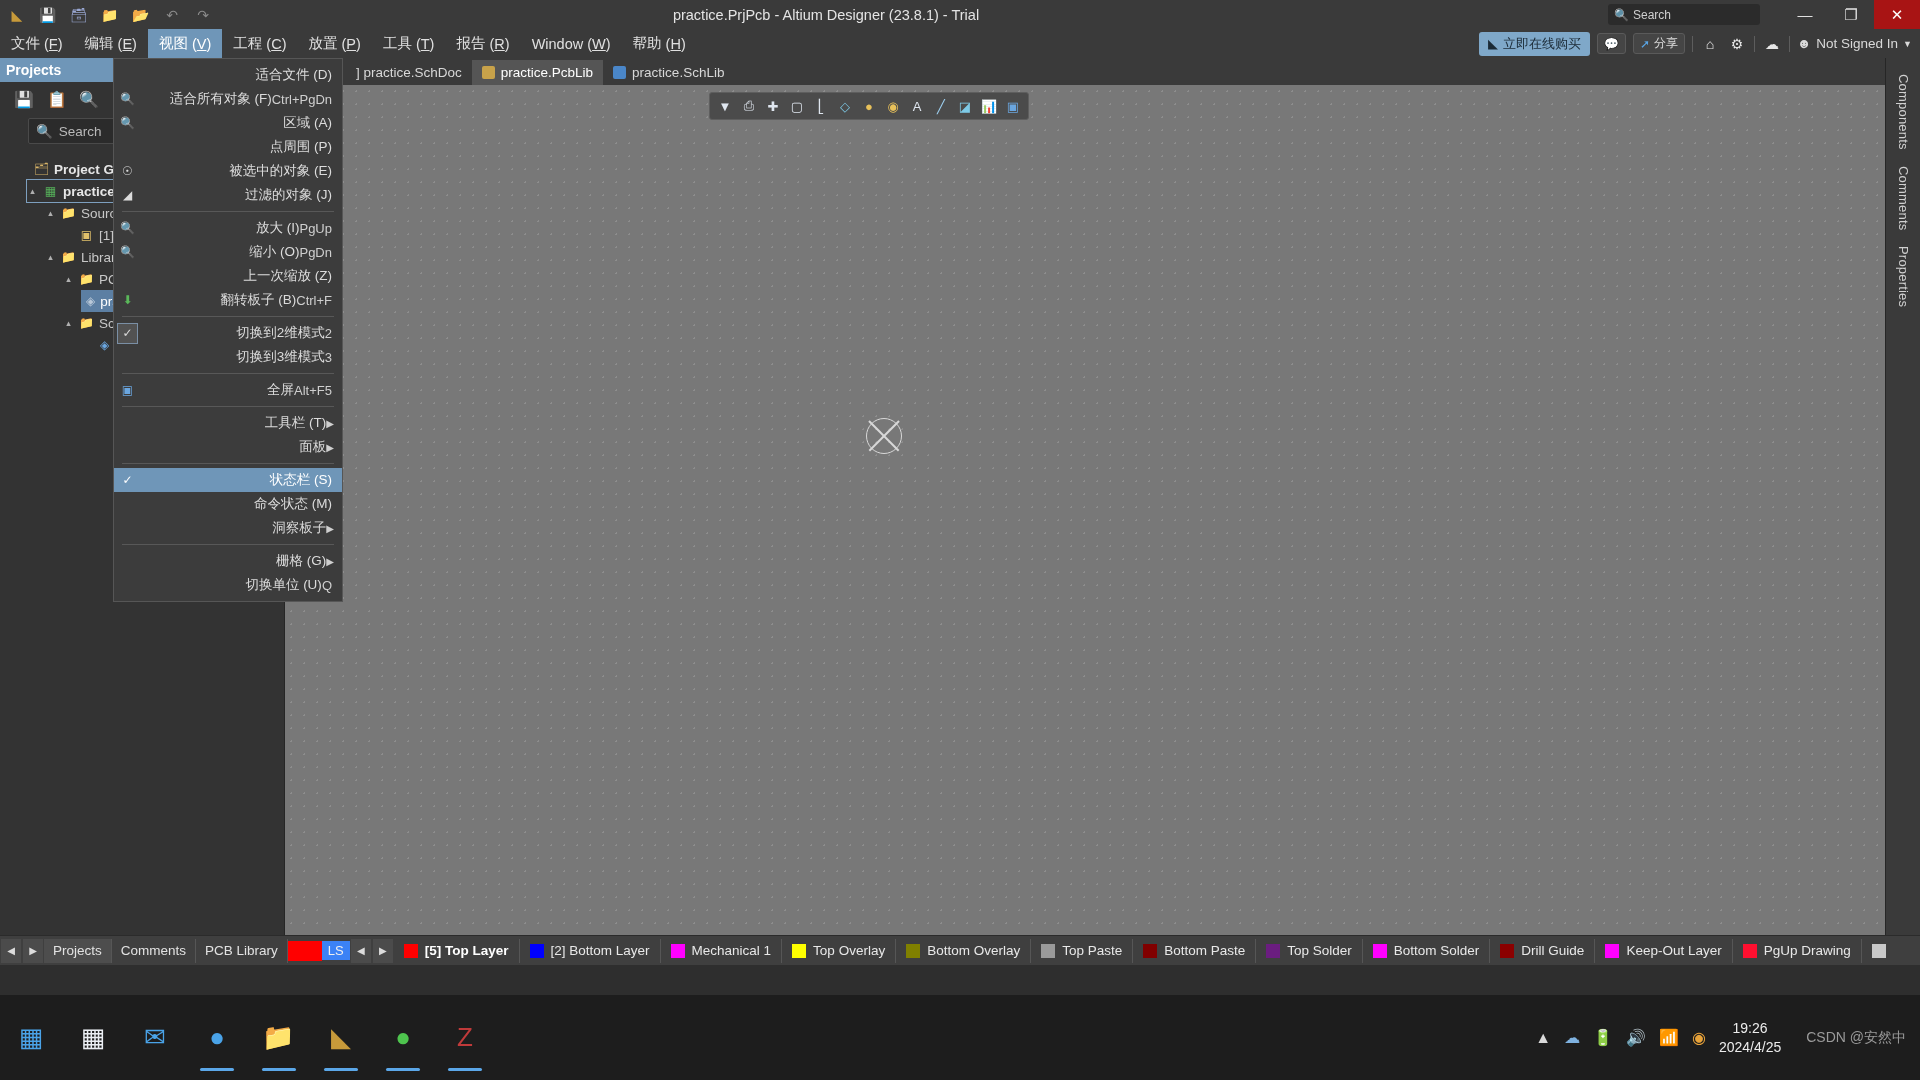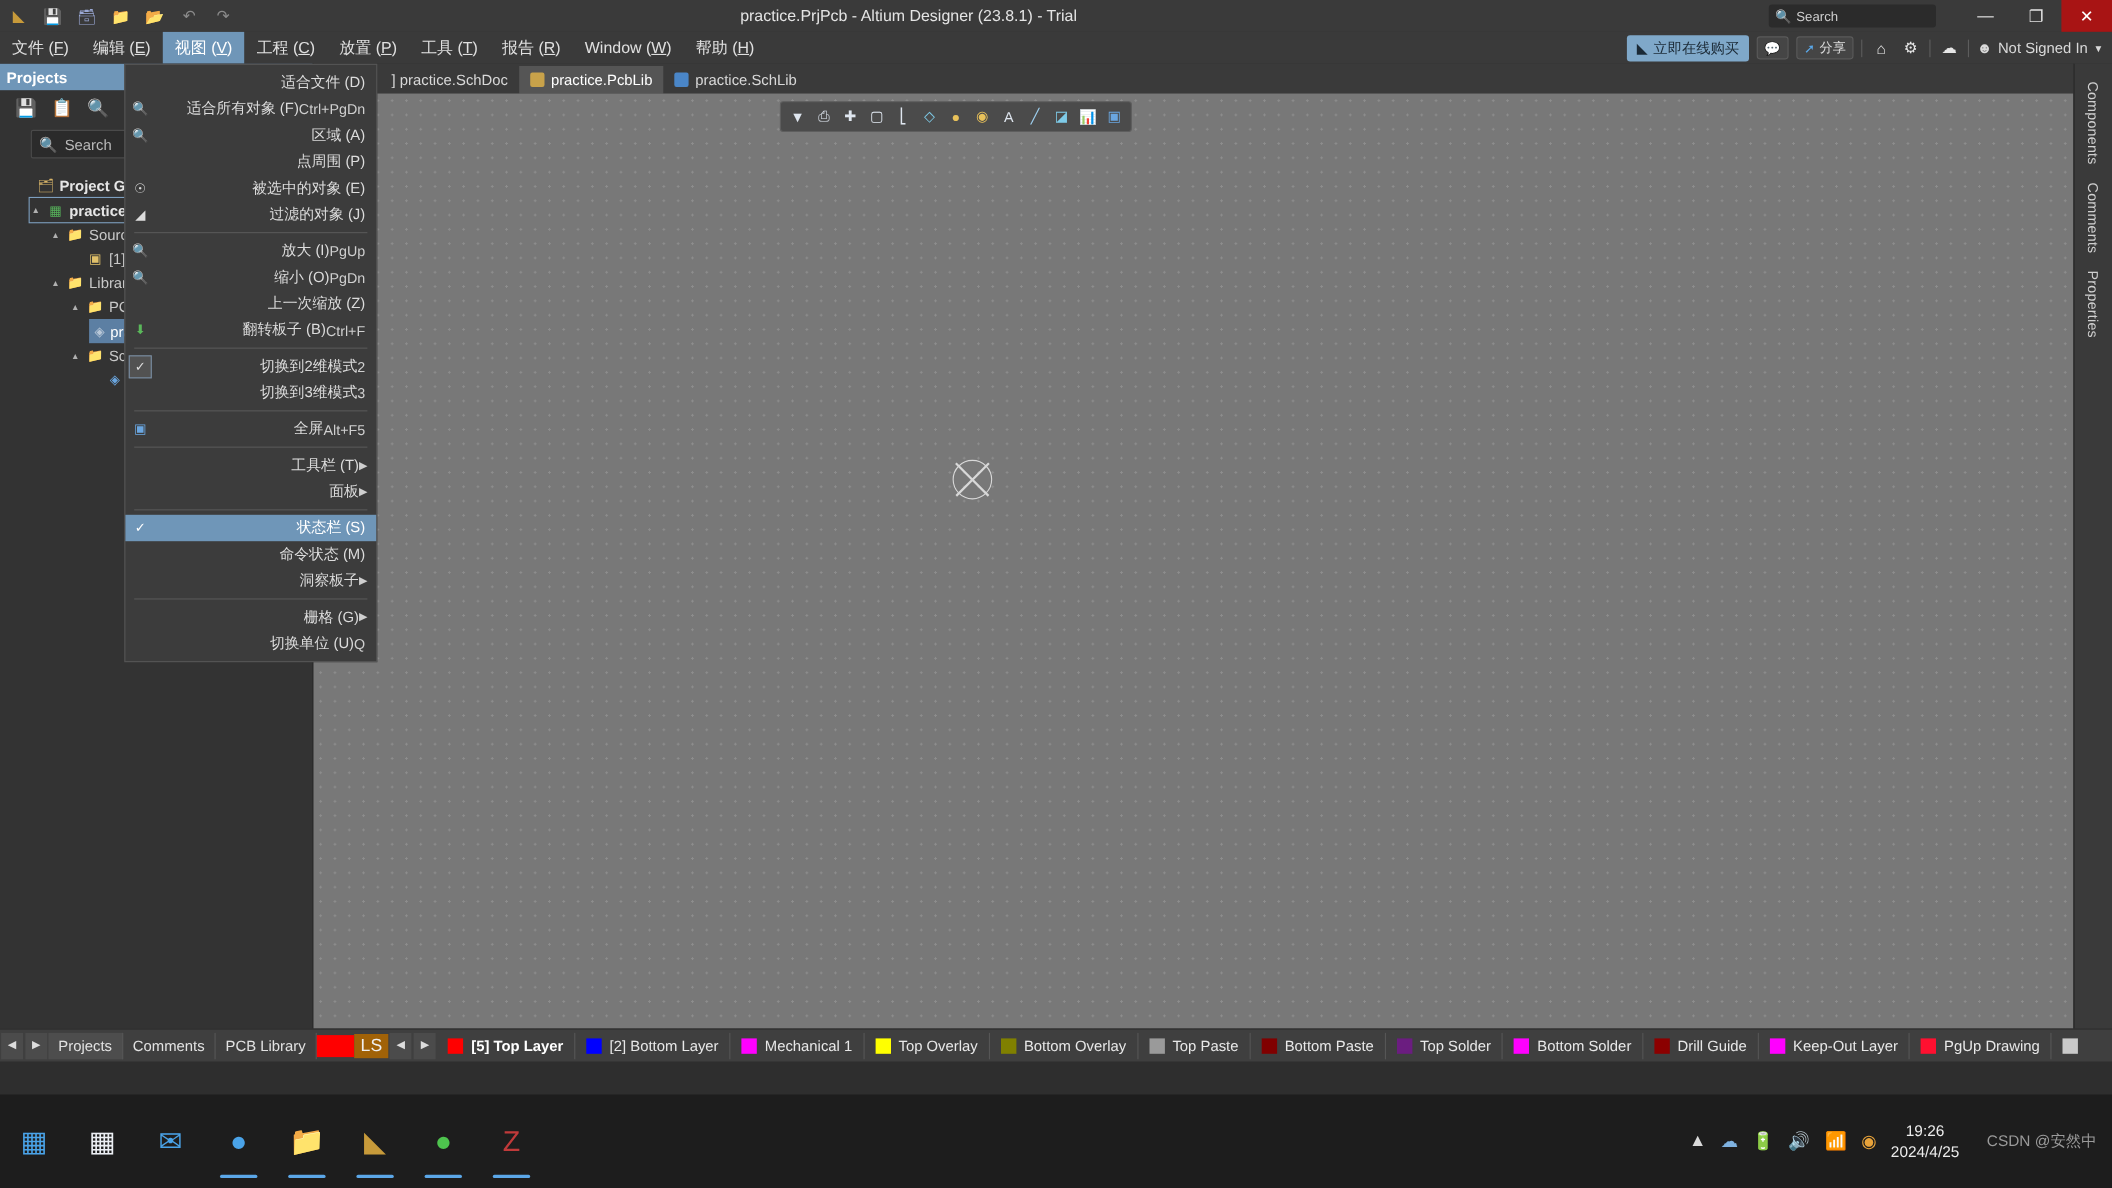--- a/index.html
+++ b/index.html
@@ -142,21 +142,21 @@
     background: #3f3f3f; display: flex; align-items: center; font-size: 13.5px;
     border-top: 1px solid #2b2b2b;
   }
   .navbtn { width: 20px; height: 24px; background: #4b4b4b; color: #dcdcdc;
             display: flex; align-items: center; justify-content: center;
             font-size: 10px; margin: 0 1px; }
   .btab { height: 24px; display: flex; align-items: center; padding: 0 9px;
           color: #e2e2e2; border-right: 1px solid #565656; white-space: nowrap; }
   .btab.act { background: #4d4d4d; }
   .ls-swatch { width: 34px; height: 20px; display: inline-block; }
-  .ls-lbl { background: #a16207; padding: 2px 6px; font-size: 16px; color: #efefef; }
+  .ls-lbl { background: #3b82f6; padding: 2px 6px; font-size: 13px; color: #efefef; }
   .layertab { height: 24px; display: flex; align-items: center; gap: 7px;
               padding: 0 10px; border-right: 1px solid #565656;
               color: #e8e8e8; white-space: nowrap; }
   .layertab.act { font-weight: bold; color: #ffffff; }
   .lsq { width: 14px; height: 14px; display: inline-block; }
 
   
   .statusbar {
     position: absolute; left: 0; bottom: 85px; width: 1920px; height: 30px;
     background: #3a3a3a; display: flex; align-items: center; font-size: 13.5px;

